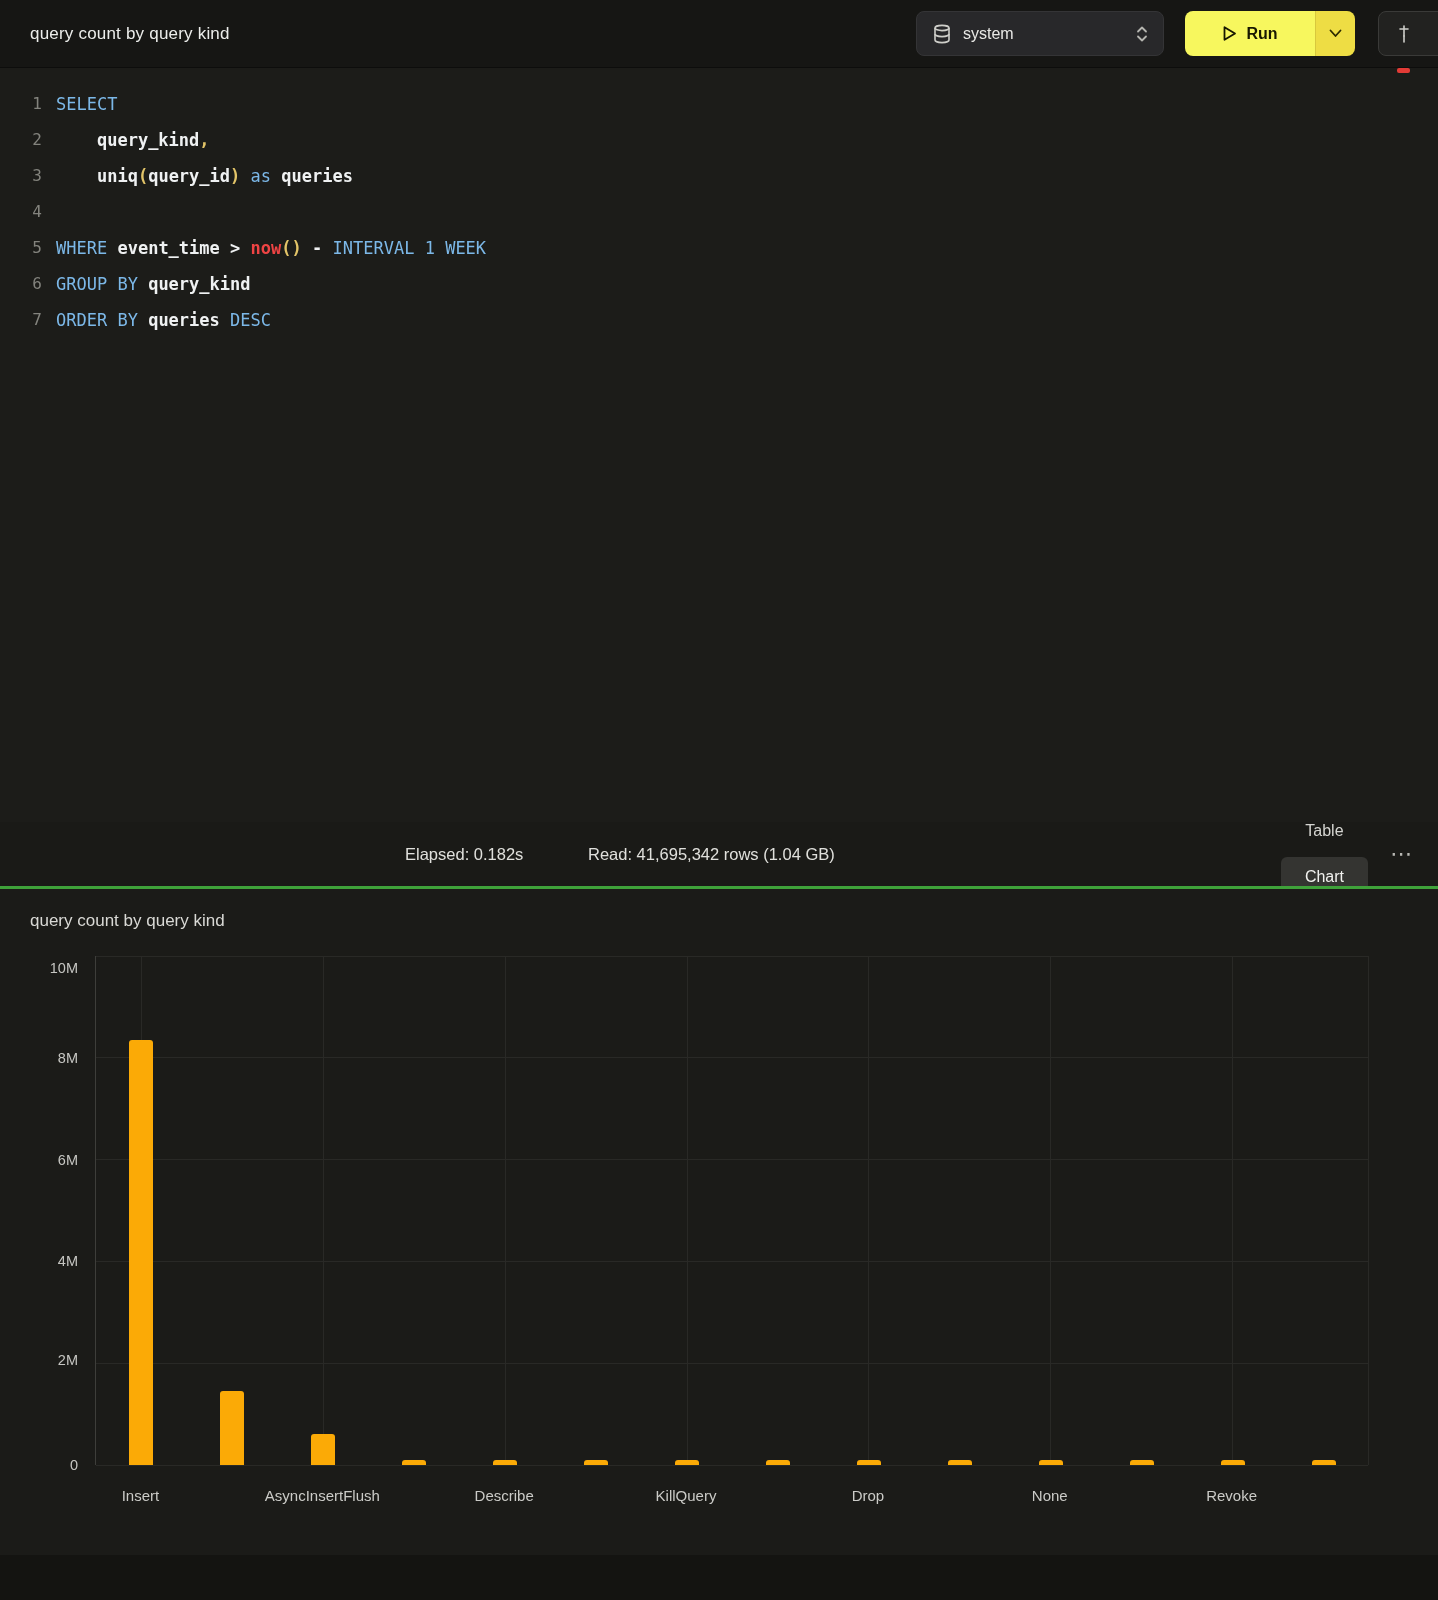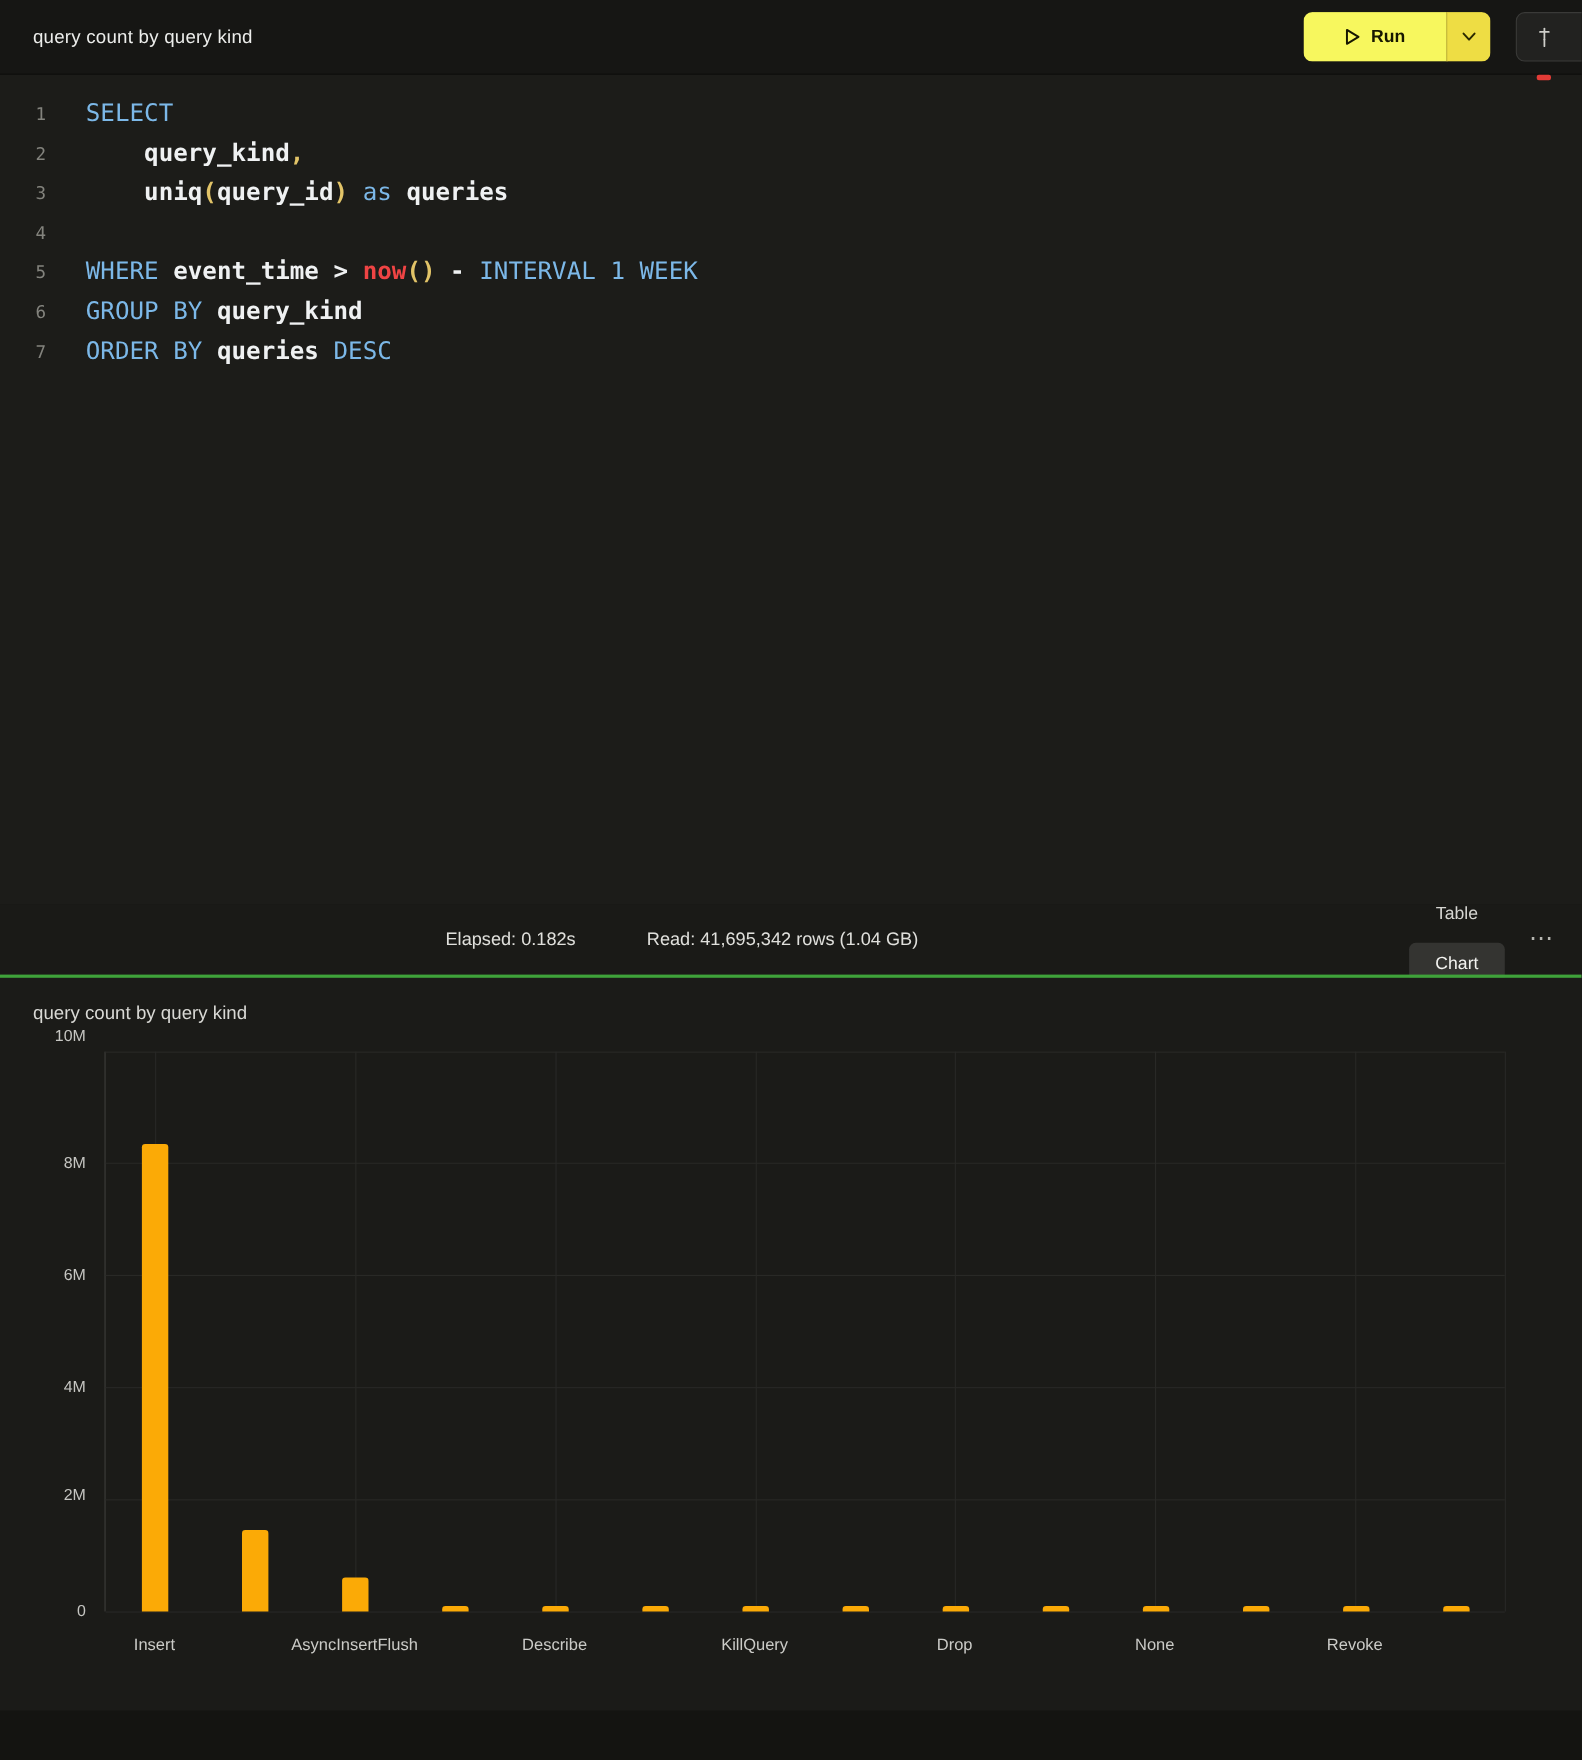--- a/index.html
+++ b/index.html
@@ -50,22 +50,22 @@
   .red-marker {
     position:absolute; top:0px; right:28px; width:13px; height:5px;
     background:#e23b36; border-radius:2px;
   }
   .code-line { display:flex; height:36px; line-height:36px; }
   .gutter {
     width:42px; text-align:right; font-family:"DejaVu Sans Mono", monospace;
     font-size:16px; color:#83837d; flex:none;
   }
   .code-text {
-    margin-left:36px; font-family:"DejaVu Sans Mono", monospace;
-    font-size:22px; white-space:pre; color:#ececec;
+    margin-left:14px; font-family:"DejaVu Sans Mono", monospace;
+    font-size:17px; white-space:pre; color:#ececec;
   }
   .tok-kw  { color:#7cb8e8; }
   .tok-id  { color:#eff1f2; font-weight:bold; }
   .tok-pn  { color:#e2c468; font-weight:bold; }
   .tok-str { color:#b3a64d; }
   .tok-op  { color:#eff1f2; font-weight:bold; }
   .tok-fn  { color:#ef4444; font-weight:bold; }
   .tok-num { color:#7cb8e8; }
   
   .results-bar {
@@ -130,20 +130,36 @@
   }
 </style>
 </head>
 <body>
 
 <div class="app">
 
   <div class="topbar">
     <div class="topbar-title">query count by query kind</div>
 
+    <div class="db-select">
+      <span class="db-icon">
+        <svg width="18" height="20" viewBox="0 0 18 20" fill="none" stroke="#cfcfca" stroke-width="1.6">
+          <ellipse cx="9" cy="4" rx="7" ry="2.6"></ellipse>
+          <path d="M2 4v12c0 1.4 3.1 2.6 7 2.6s7-1.2 7-2.6V4"></path>
+          <path d="M2 10c0 1.4 3.1 2.6 7 2.6s7-1.2 7-2.6"></path>
+        </svg>
+      </span>
+      <span class="db-value">system</span>
+      <span class="updown">
+        <svg width="14" height="20" viewBox="0 0 14 20" fill="none" stroke="#b5b5b0" stroke-width="1.8" stroke-linecap="round" stroke-linejoin="round">
+          <path d="M3 7.5 7 3.5l4 4"></path>
+          <path d="M3 12.5 7 16.5l4-4"></path>
+        </svg>
+      </span>
+    </div>
 
     <div class="run-group">
       <div class="run-main">
         <span style="display:flex">
           <svg width="15" height="17" viewBox="0 0 15 17" fill="none" stroke="#171700" stroke-width="1.8" stroke-linejoin="round">
             <path d="M2.5 2.2 13 8.5 2.5 14.8z"></path>
           </svg>
         </span>
         <span class="run-label">Run</span>
       </div>
@@ -243,21 +259,21 @@
         <div class="chart-bar" style="height: 5px; left: 1124.61px; background: rgb(251, 170, 6);"></div>
         <div class="chart-bar" style="height: 5px; left: 1215.54px; background: rgb(251, 170, 6);"></div>
         <div class="gridline-v" style="left: 1272px;"></div>
       </div>
     <div class="panel-footer"></div>
   <div class="y-tick" style="top: 576px;">0</div>
       <div class="y-tick" style="top: 471px;">2M</div>
       <div class="y-tick" style="top: 372.4px;">4M</div>
       <div class="y-tick" style="top: 270.6px;">6M</div>
       <div class="y-tick" style="top: 168.8px;">8M</div>
-      <div class="y-tick" style="top: 53px; padding-left: 39px;">10M</div>
+      <div class="y-tick" style="top: 79px; padding-left: 39px;">10M</div>
       <div class="x-label" style="left: 140.464px; top: 598px;">Insert</div>
       <div class="x-label" style="left: 322.321px; top: 598px;">AsyncInsertFlush</div>
       <div class="x-label" style="left: 504.179px; top: 598px;">Describe</div>
       <div class="x-label" style="left: 686.036px; top: 598px;">KillQuery</div>
       <div class="x-label" style="left: 867.893px; top: 598px;">Drop</div>
       <div class="x-label" style="left: 1049.75px; top: 598px;">None</div>
       <div class="x-label" style="left: 1231.61px; top: 598px;">Revoke</div>
     </div>
 
 </div>

